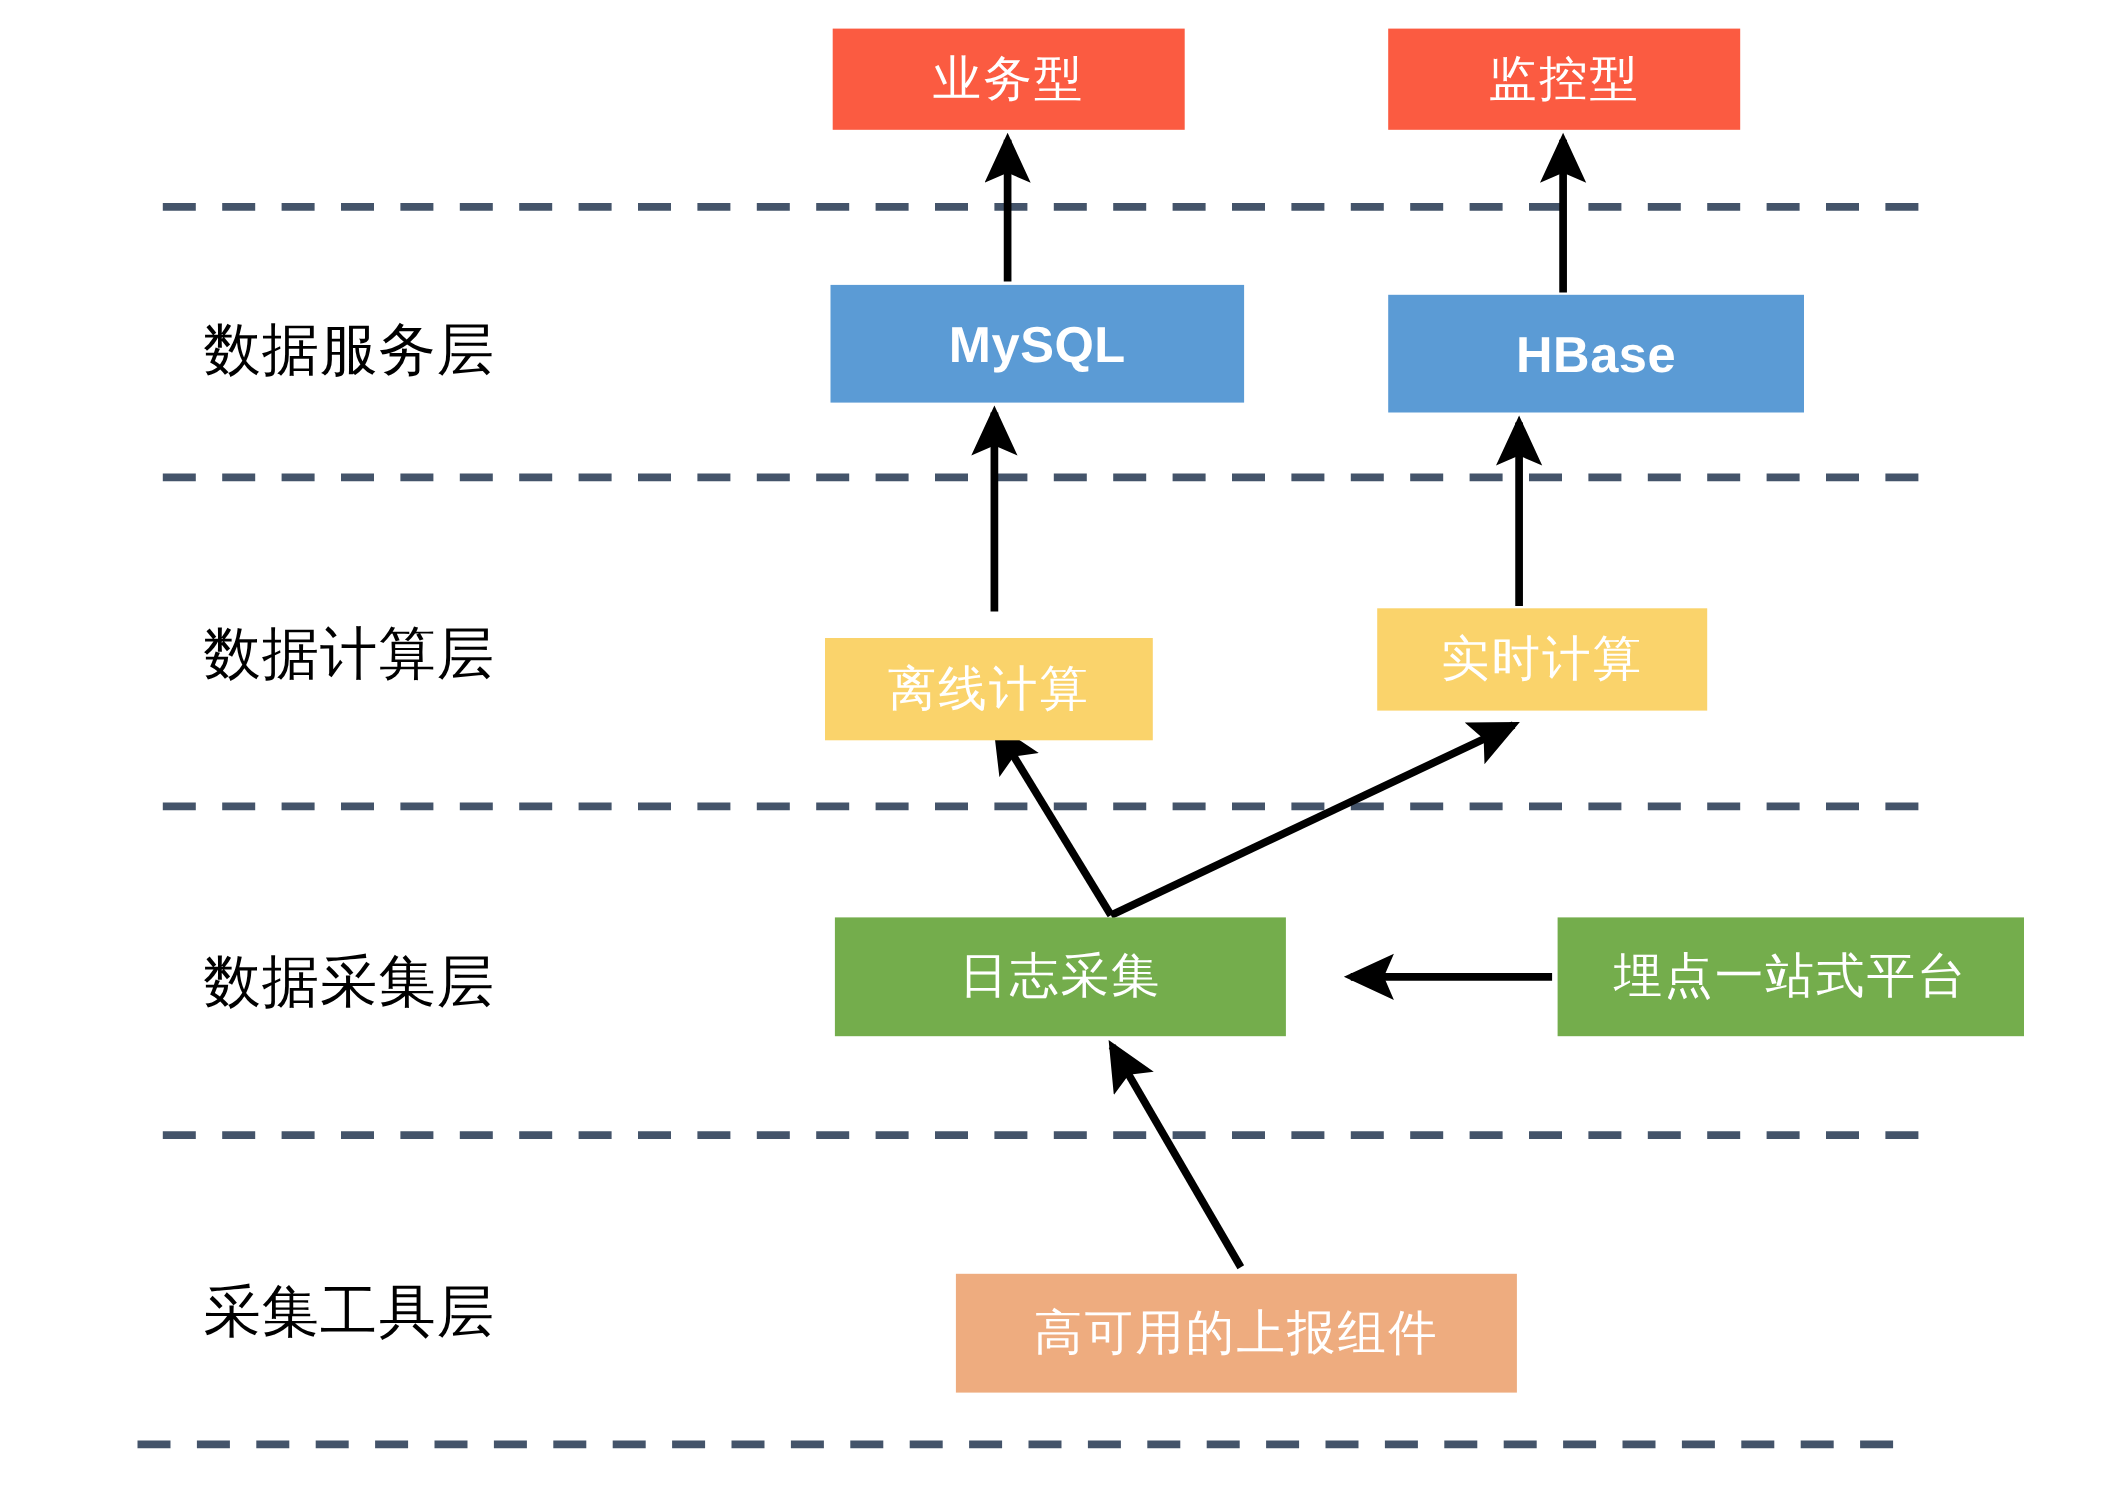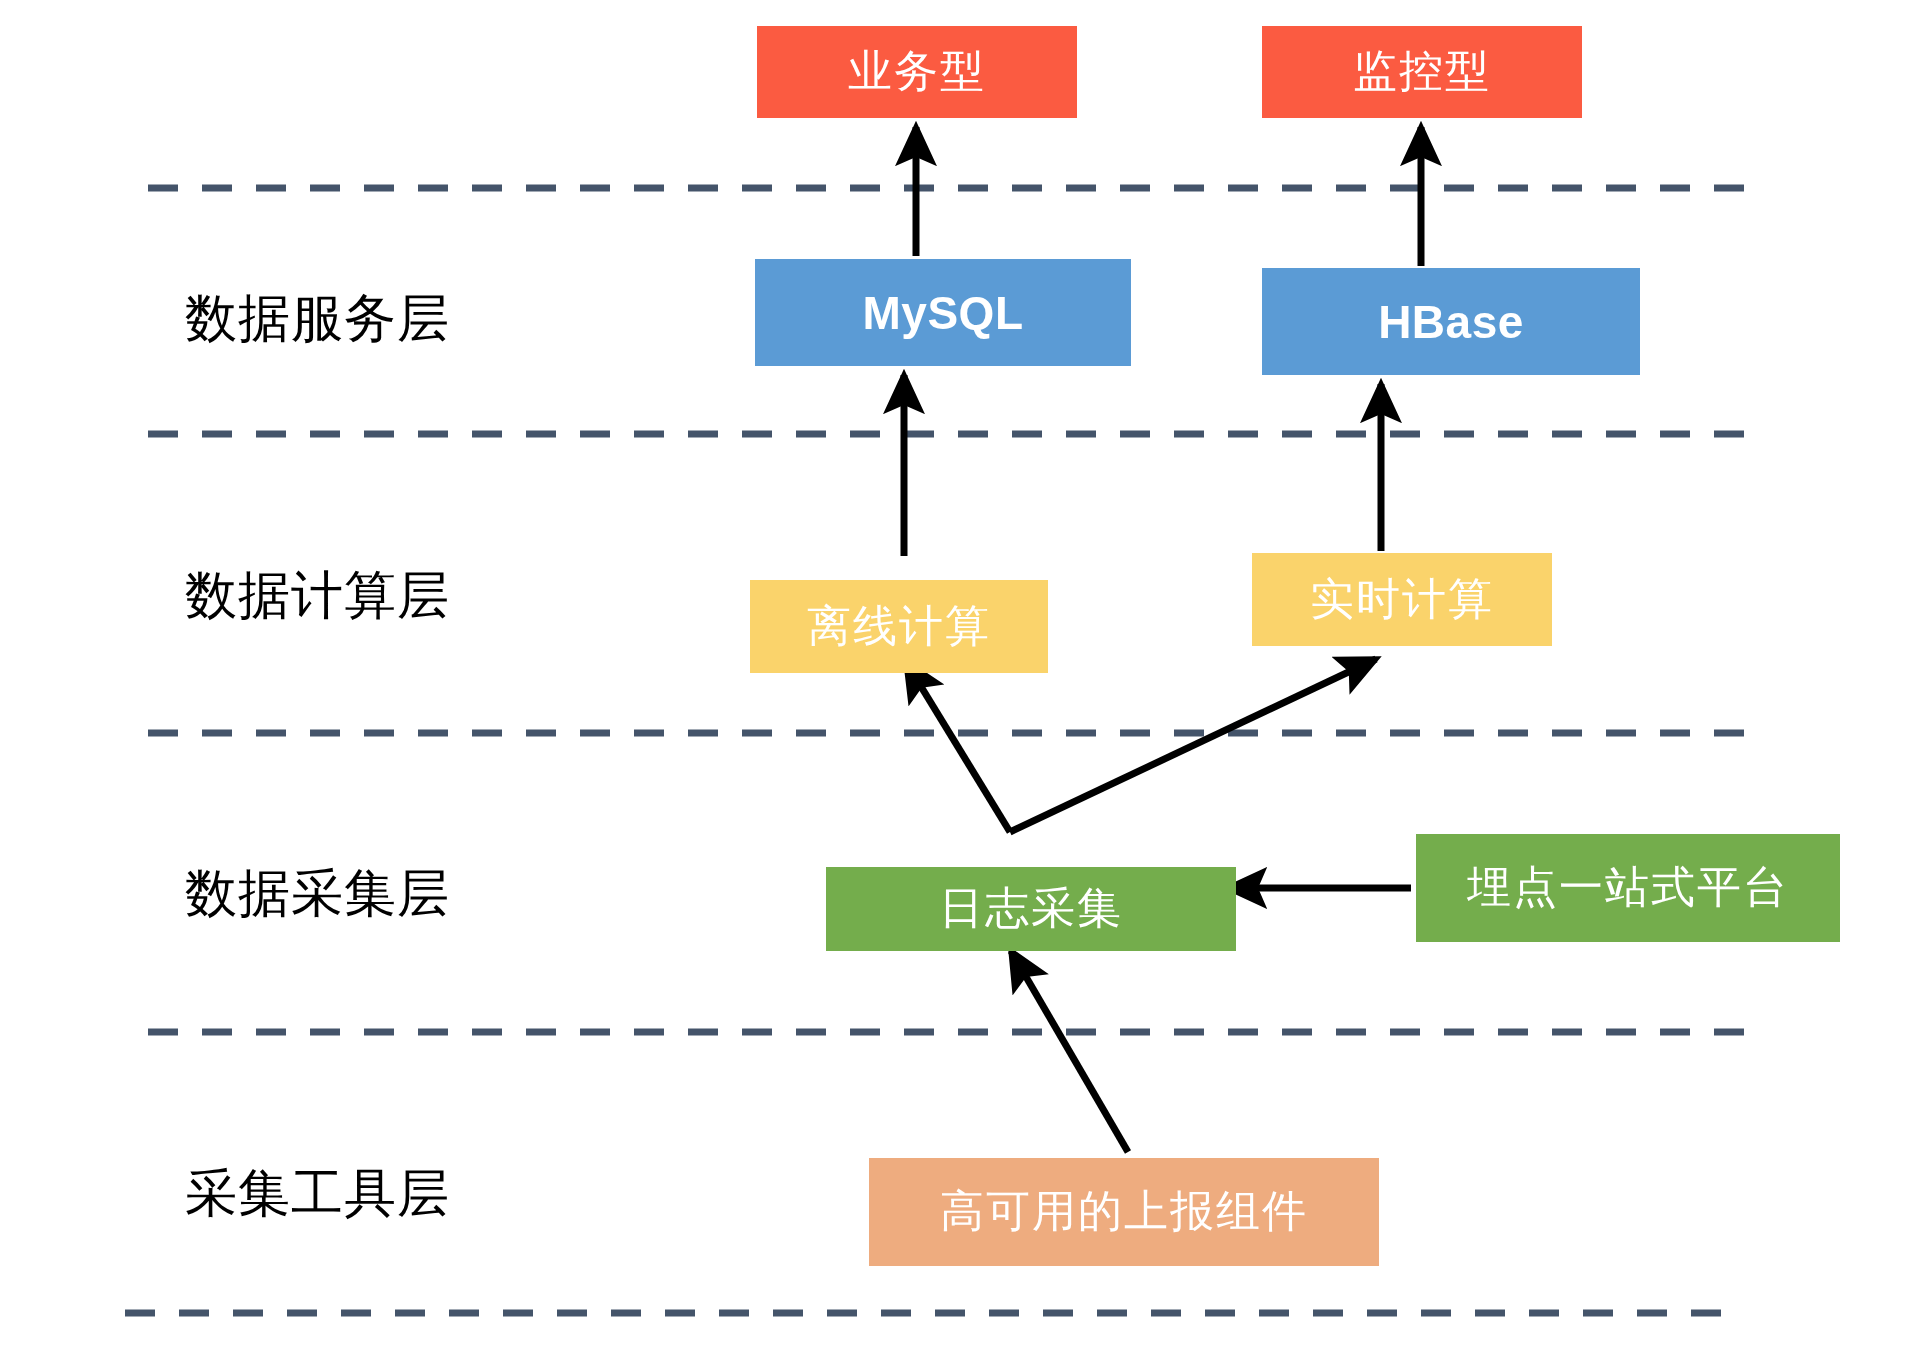--- a/index.html
+++ b/index.html
@@ -115,21 +115,21 @@
   </div>
 
   <div class="node cjk" style="left:750px; top:580px; width:298px; height:93px; background:#FAD36B;">
     <span class="node-label">离线计算</span>
   </div>
 
   <div class="node cjk" style="left:1228px; top:553px; width:300px; height:93px; background:#FAD36B;margin-left:24px;">
     <span class="node-label">实时计算</span>
   </div>
 
-  <div class="node cjk" style="left:826px; top:834px; width:410px; height:84px; background:#74AD4C;margin-top:33px;">
+  <div class="node cjk" style="left:759px; top:834px; width:410px; height:108px; background:#74AD4C;">
     <span class="node-label">日志采集</span>
   </div>
 
   <div class="node cjk" style="left:1416px; top:834px; width:424px; height:108px; background:#74AD4C;">
     <span class="node-label">埋点一站式平台</span>
   </div>
 
   <div class="node cjk" style="left:869px; top:1158px; width:510px; height:108px; background:#EEAC7F;text-align:right;">
     <span class="node-label">高可用的上报组件</span>
   </div>

